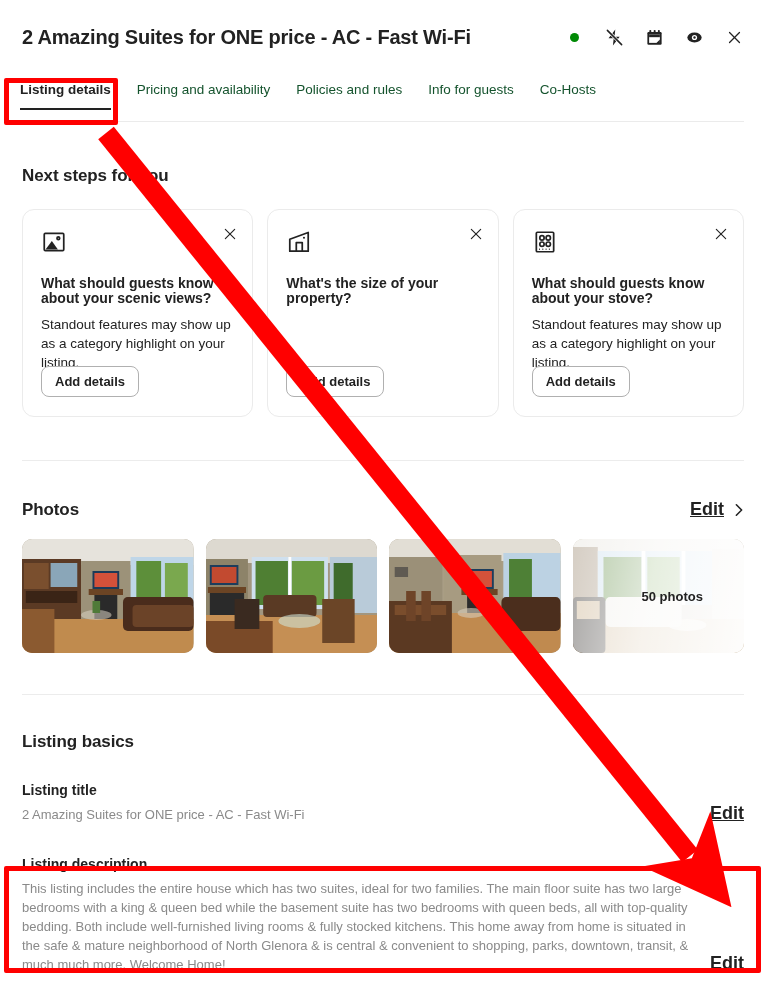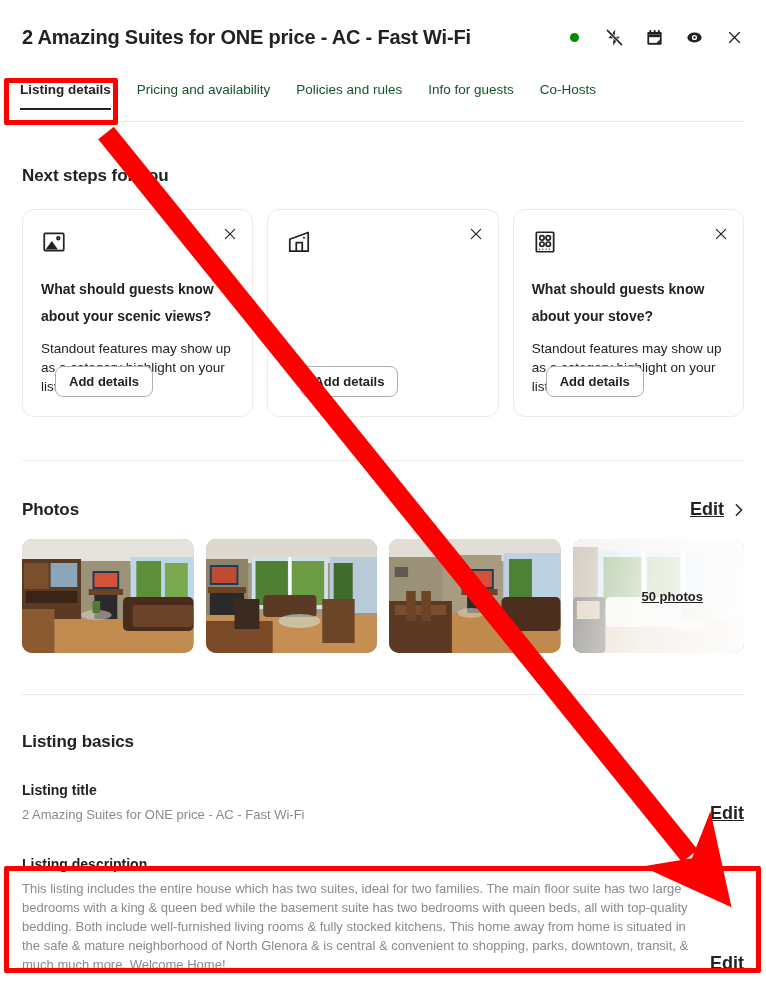--- a/index.html
+++ b/index.html
@@ -131,32 +131,32 @@
     position: absolute;
     top: 16px; right: 14px;
     width: 16px; height: 16px;
     cursor: pointer;
     color: #222;
   }
   .card-heading {
     margin-top: 17px;
     font-size: 14px;
     font-weight: 600;
-    line-height: 27px;
+    line-height: 15px;
     color: #222222;
   }
   .card-body {
     margin-top: 9px;
     font-size: 13.5px;
     line-height: 19px;
     color: #222222;
   }
   .card-btn {
     position: absolute;
-    left: 32px;
+    left: 18px;
     bottom: 19px;
     border: 1px solid #b0b0b0;
     background: #fff;
     border-radius: 8px;
     font-family: "Liberation Sans", sans-serif;
     font-size: 13px;
     font-weight: 600;
     color: #222222;
     padding: 7px 13px;
     cursor: pointer;
@@ -200,21 +200,20 @@
     position: absolute; inset: 0;
     background: linear-gradient(100deg, rgba(255,255,255,0.55) 0%, rgba(255,255,255,0.82) 45%, rgba(255,255,255,0.97) 100%);
     display: flex;
     align-items: center;
     justify-content: center;
   }
   .photo-overlay span {
     font-size: 13px;
     font-weight: 600;
     color: #222;
-    text-decoration: underline;
     margin-left: 28px;
   }
 
   
   .field-row {
     display: flex;
     align-items: flex-end;
     justify-content: space-between;
     gap: 20px;
   }
@@ -353,20 +352,21 @@
           <path d="M9.5 20.5 L9.5 12.5 L15 12.5 L15 20.5"></path>
           <circle cx="16.6" cy="8.1" r="0.95" fill="currentColor" stroke="none"></circle>
         </svg>
       </span>
       <span class="card-close">
         <svg viewBox="0 0 24 24" width="16" height="16" fill="none" stroke="currentColor" stroke-width="1.7" stroke-linecap="round">
           <line x1="5" y1="5" x2="19" y2="19"></line>
             <line x1="19" y1="5" x2="5" y2="19"></line>
         </svg>
       </span>
+      <div class="card-heading">What's the size of your property?</div>
       <div class="card-body"></div>
       <button class="card-btn">Add details</button>
     </div>
 
     <div class="card">
       <span class="card-icon">
         <svg viewBox="0 0 24 24" width="26" height="26" fill="none" stroke="currentColor" stroke-width="1.6">
           <rect x="4" y="3" width="16" height="18" rx="1"></rect>
           <circle cx="9.2" cy="8.2" r="2"></circle>
           <circle cx="15" cy="8.2" r="2"></circle>

